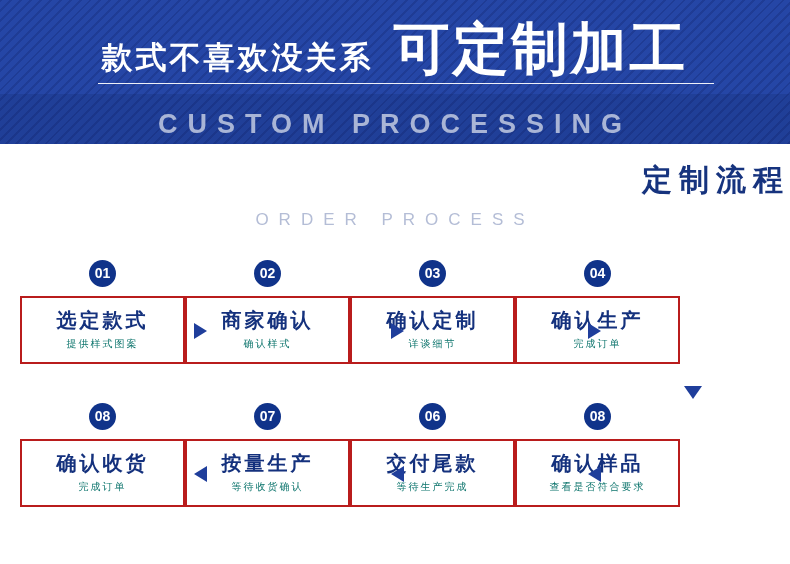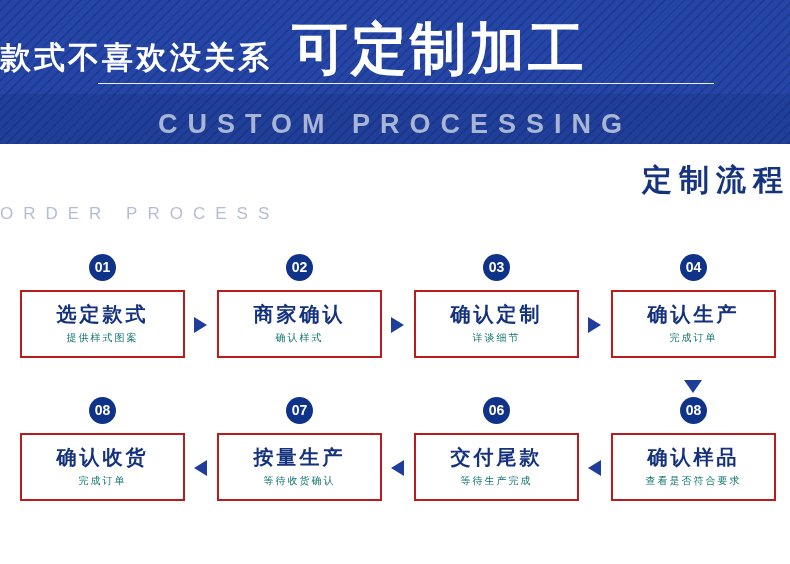--- a/index.html
+++ b/index.html
@@ -11,21 +11,21 @@
     position:relative; width:790px; height:144px;
     background:
       repeating-linear-gradient(135deg,
         rgba(10,24,88,0.22) 0px, rgba(10,24,88,0.22) 2px,
         rgba(0,0,0,0) 2px, rgba(0,0,0,0) 7px),
       #2546a6;
     overflow:hidden;
   }
   .banner-heading{
     position:absolute; top:0; left:0; width:100%; height:84px;
-    display:flex; align-items:baseline; gap:20px;
+    display:flex; align-items:baseline; justify-content:center; gap:20px;
     padding-top:20px;
   }
   .banner-tagline{ color:#ffffff; font-size:31px; font-weight:bold; letter-spacing:3px; }
   .banner-title{ color:#ffffff; font-size:56px; font-weight:bold; letter-spacing:3px; line-height:58px; }
   .banner-divider{
     position:absolute; top:83px; left:98px; width:616px; height:1px;
     background:rgba(255,255,255,0.92);
   }
   .banner-sub{
     position:absolute; top:94px; left:0; width:100%; height:60px;
@@ -34,28 +34,28 @@
     color:#a9b5d6; font-size:27px; font-weight:bold; letter-spacing:10px;
   }
 
   
   .section-title{
     margin-top:18px; text-align:right;
     color:#16337e; font-size:30px; font-weight:bold; letter-spacing:7px;
     line-height:36px;
   }
   .section-sub{
-    margin-top:6px; text-align:left;
+    margin-top:12px; text-align:center;
     color:#b4bdd6; font-size:17px; letter-spacing:10px; line-height:20px;
   }
 
   
   .flow{ position:relative; margin-top:30px; padding:0 20px; }
   .flow-row{
-    position:relative; display:flex; justify-content:space-between;
+    position:relative; display:flex; 
     width:756px;
   }
   .flow-row.bottom{ margin-top:39px; }
 
   .step{ width:165px; text-align:center; }
   .step-num{
     width:27px; height:27px; margin:0 auto 9px; border-radius:50%;
     background:#10338a; color:#ffffff;
     font-size:14px; font-weight:bold; line-height:27px; text-align:center;
   }

